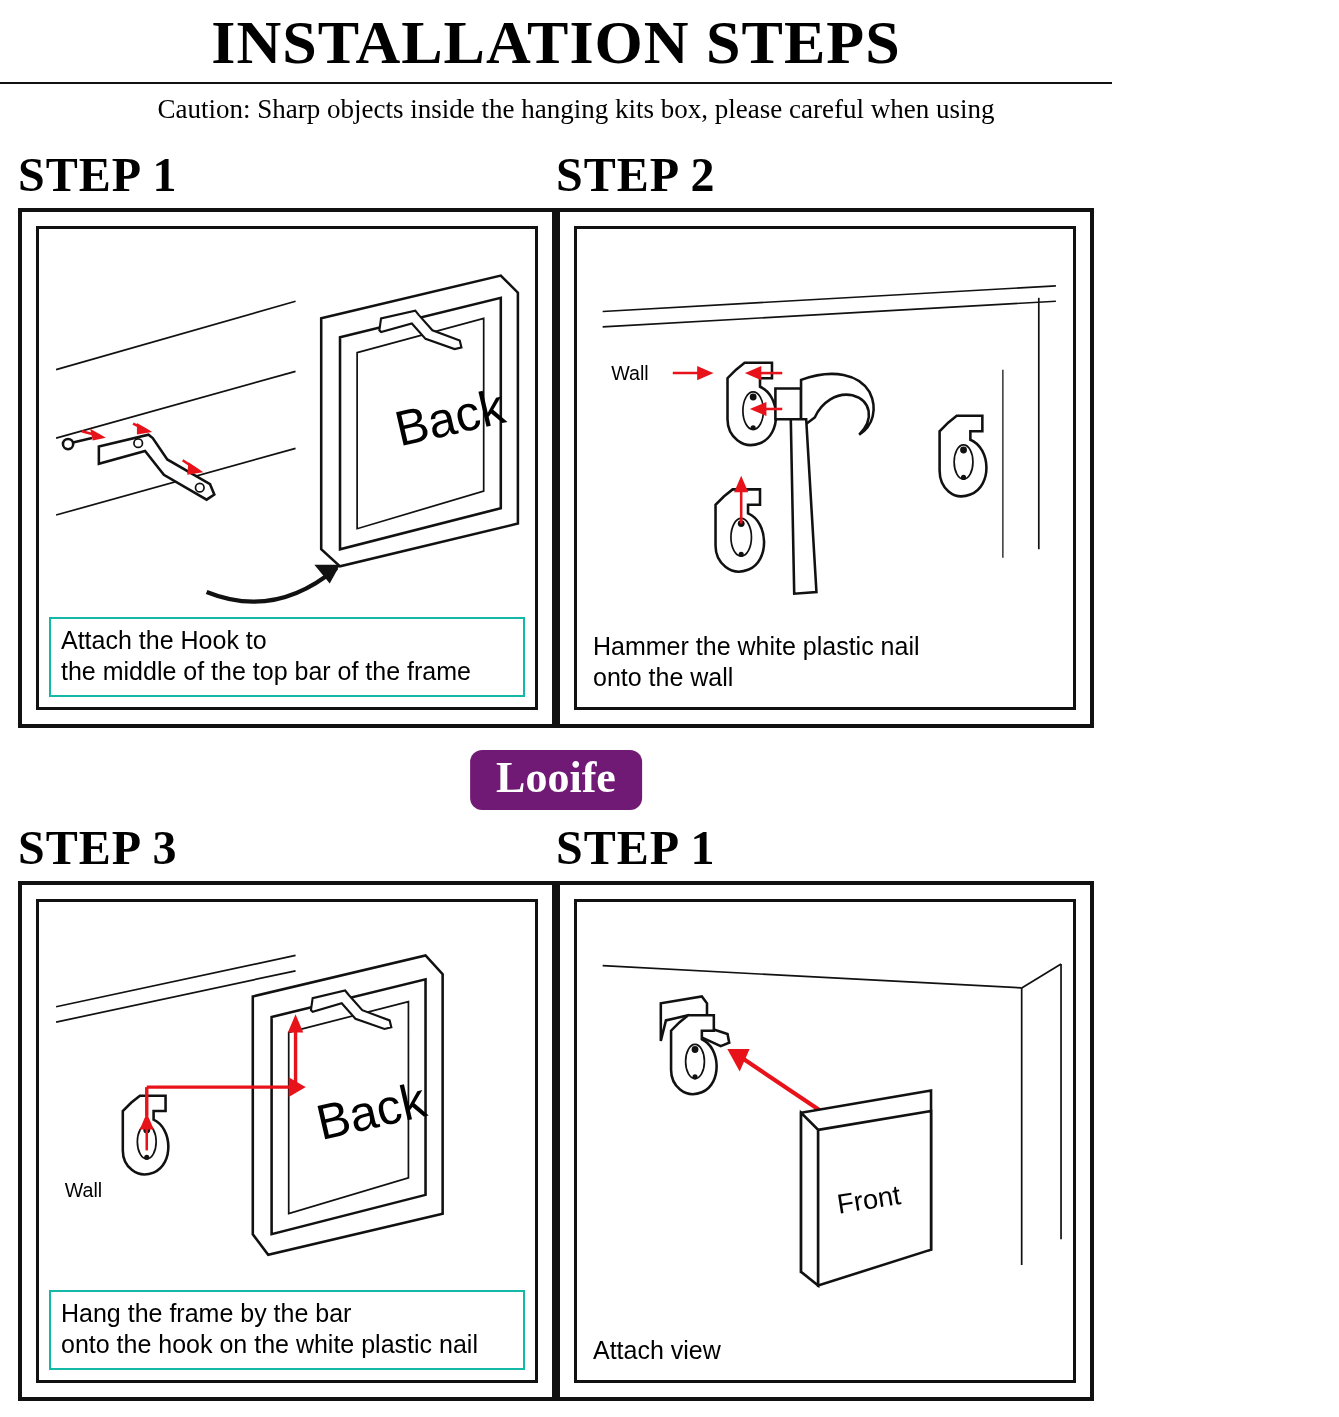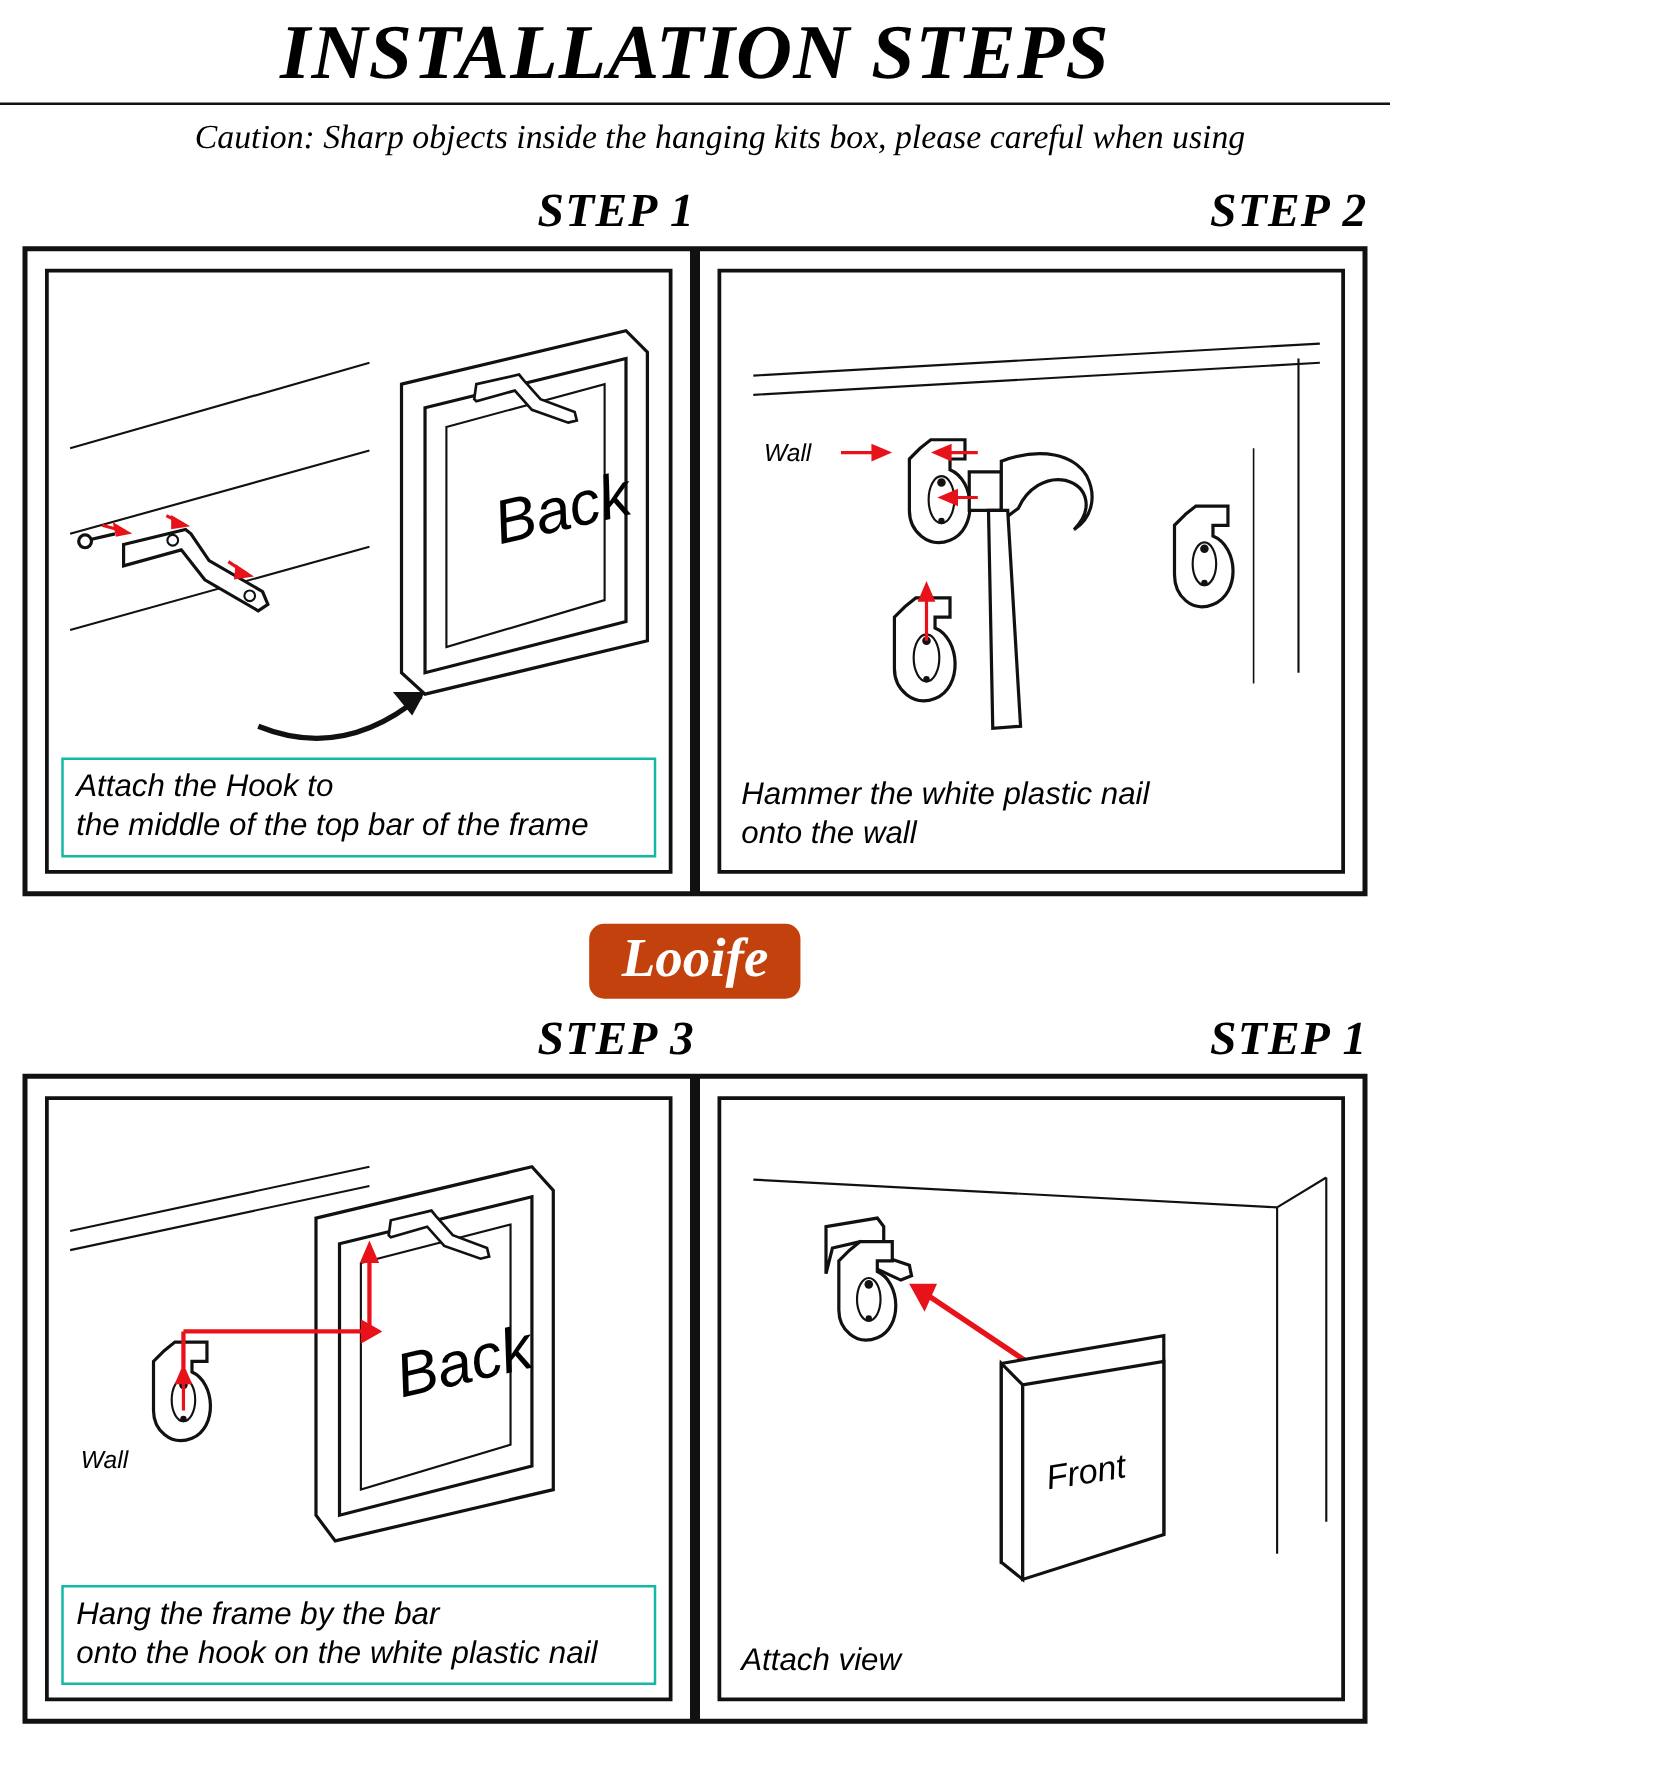--- a/index.html
+++ b/index.html
@@ -13,21 +13,20 @@
     font-family: "Liberation Serif", serif;
     color: #000;
     overflow: hidden;
     position: relative;
   }
   .page {
     position: relative;
     width: 1112px;
     height: 1417px;
     box-sizing: border-box;
-    font-style: italic;
   }
 
   
   .title {
     text-align: center;
     font-family: "Liberation Serif", serif;
     font-weight: bold;
     font-size: 62px;
     letter-spacing: 1px;
     line-height: 1.1;
@@ -55,23 +54,23 @@
     display: flex;
     justify-content: space-between;
     padding: 0 18px;
     box-sizing: border-box;
   }
   .cell {
     width: 628px;
     position: relative;
   }
   .step-label {
-    text-align: right;
+    text-align: left;
     font-weight: bold;
-    font-size: 38px;
+    font-size: 48px;
     letter-spacing: 1px;
     margin-bottom: 6px;
     font-family: "Liberation Serif", serif;
   }
   .panel {
     border: 4px solid #111;
     height: 520px;
     position: relative;
     box-sizing: border-box;
     padding: 14px;
@@ -100,21 +99,21 @@
     left: 10px;
     bottom: 10px;
     right: 10px;
   }
 
   
   .brand {
     position: absolute;
     left: 50%;
     transform: translateX(-50%);
-    background: #c2410c;
+    background: #701a75;
     color: #fff;
     font-family: "Liberation Serif", serif;
     font-weight: bold;
     font-size: 44px;
     padding: 6px 26px 10px 26px;
     border-radius: 12px;
     line-height: 1;
     z-index: 5;
   }
 

